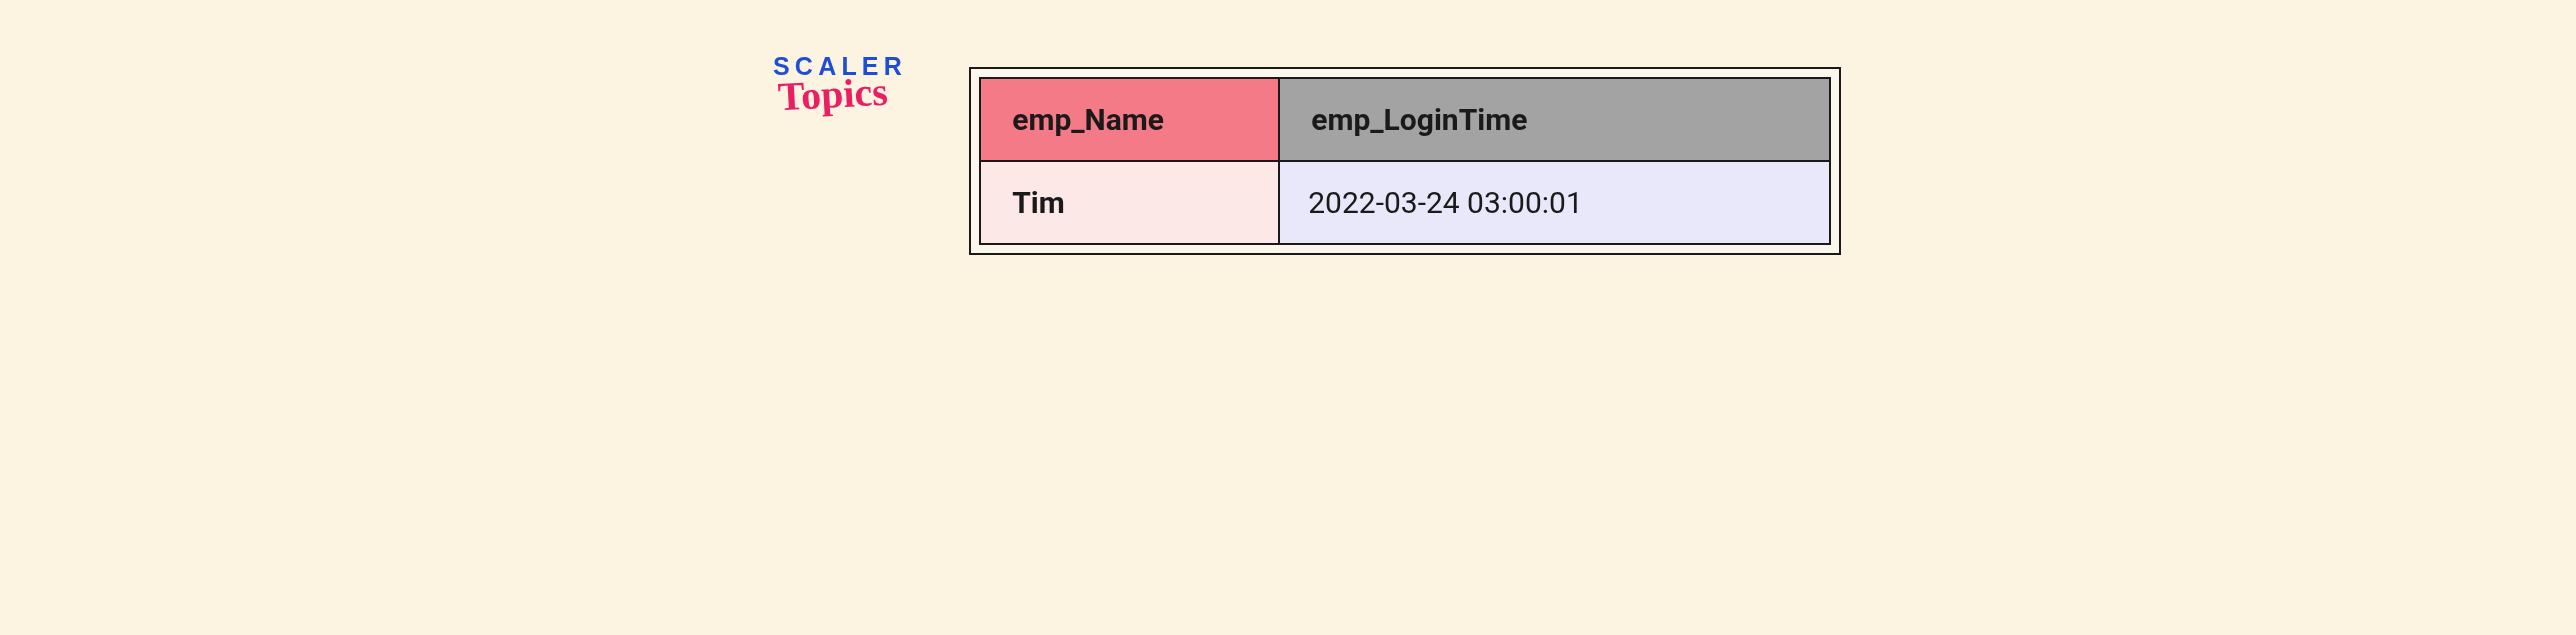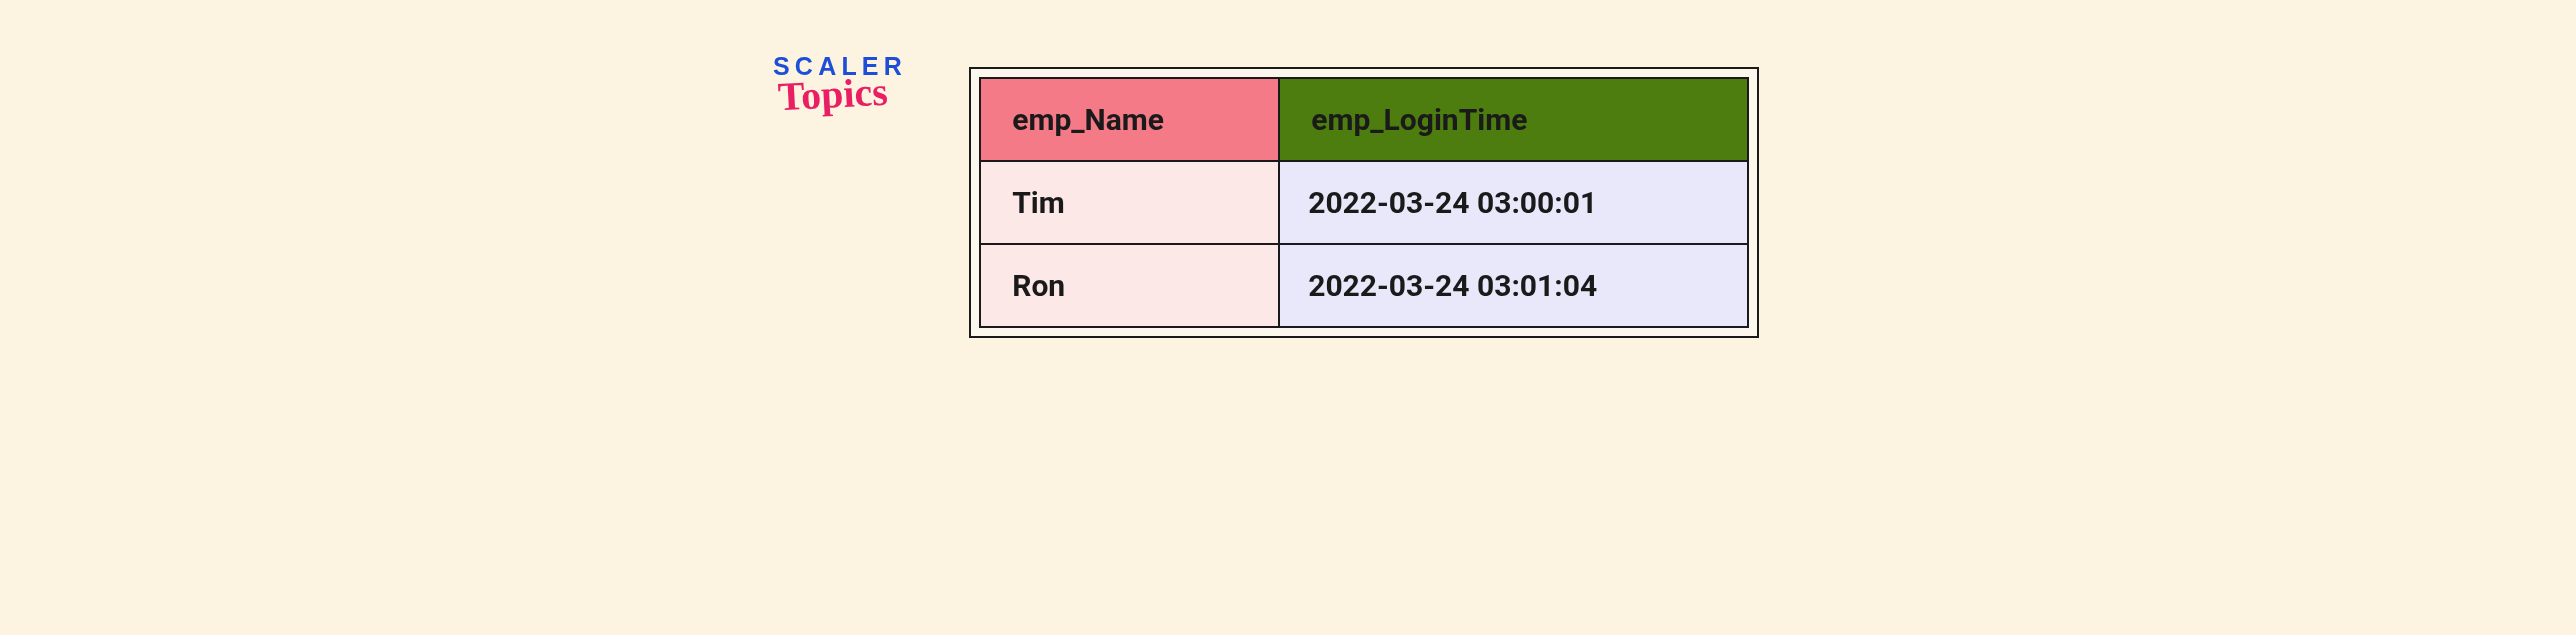--- a/index.html
+++ b/index.html
@@ -37,45 +37,45 @@
   .table-wrap {
     position: absolute;
     left: 969px;
     top: 67px;
     border: 2.1px solid #1a1a1a;
     padding: 8.2px;
     background: #fcf7ec;
   }
   table {
     border-collapse: collapse;
-    width: 770px;
+    width: 852px;
   }
   th, td {
     border: 2.1px solid #1a1a1a;
     padding: 23px 31px;
     text-align: left;
     font-size: 30px;
     color: #1a1a1a;
   }
   th.col-name {
     background: #f47a87;
     font-weight: 700;
     width: 299px;
   }
   th.col-login {
-    background: #4d7c0f;
+    background: #a3a3a3;
     font-weight: 700;
   }
   td.col-name {
     background: #fde8e8;
     font-weight: 700;
   }
   td.col-login {
     background: #e9e7fa;
-    font-weight: 700;
+    font-weight: 400;
     padding-left: 28px;
   }
 </style>
 </head>
 <body>
 
 <div class="logo">
   <span class="logo-scaler">SCALER</span>
   <span class="logo-topics">Topics</span>
 </div>
@@ -86,20 +86,16 @@
       <tr>
         <th class="col-name">emp_Name</th>
         <th class="col-login">emp_LoginTime</th>
       </tr>
     </thead>
     <tbody>
       <tr>
         <td class="col-name">Tim</td>
         <td class="col-login">2022-03-24 03:00:01</td>
       </tr>
-      <tr>
-        <td class="col-name">Ron</td>
-        <td class="col-login">2022-03-24 03:01:04</td>
-      </tr>
     </tbody>
   </table>
 </div>
 
 
 </body></html>

